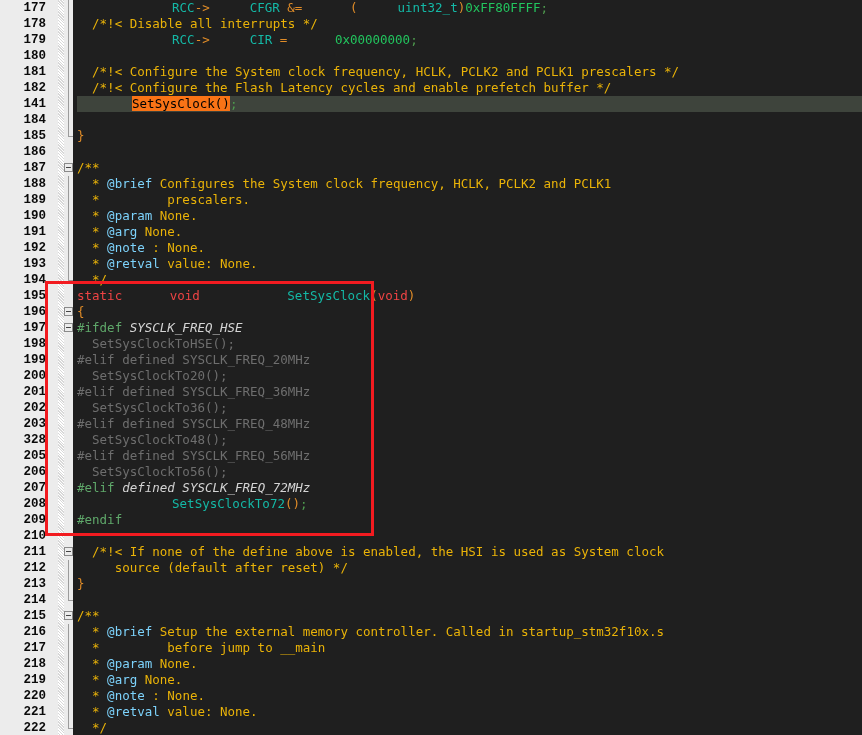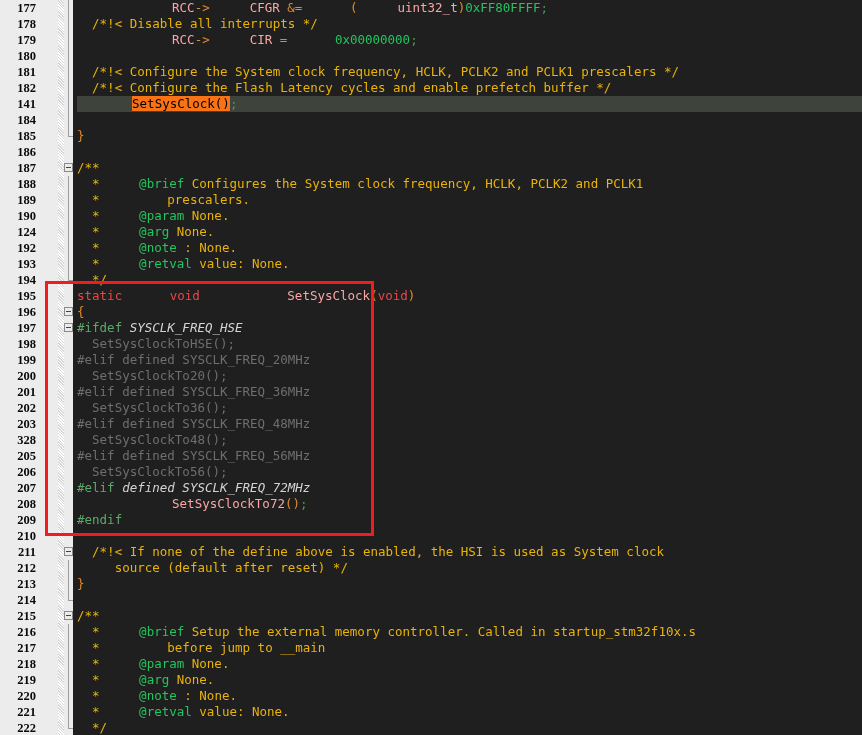--- a/index.html
+++ b/index.html
@@ -18,22 +18,22 @@
   
   .gutter{
     width:58px;flex:0 0 58px;
     background:#ececec;
     position:relative;
     z-index:3;
   }
   .gutter .ln{
     height:16px;line-height:16px;
     text-align:right;
-    padding-right:22px;
-    font-family:Liberation Serif, serif;
+    padding-right:12px;
+    font-family:Liberation Mono, monospace;
     font-size:12.5px;
     font-weight:bold;
     color:#0a0a0a;
     letter-spacing:0px;
   }
 
   
   .changebar{
     width:6px;flex:0 0 6px;
     background:
@@ -85,23 +85,23 @@
     line-height:16px;
     white-space:pre;
     color:#d4d4d4;
     padding-left:4px;
   }
   .code .row{height:16px;line-height:16px;}
   .code .row.curline{background:#3e443c;}
 
   
   .cm   {color:#eab308;}              
-  .dox  {color:#22c55e;margin-left:32px;}              
+  .dox  {color:#7dd3fc;}              
   .kw   {color:#ef4444;}              
-  .id   {color:#fca5a5;padding-left:40px;}              
+  .id   {color:#14b8a6;padding-left:40px;}              
   .op   {color:#e08c28;}              
   .num  {color:#22c55e;}              
   .semi {color:#4e9a4e;}              
   .pp   {color:#5fa86a;}              
   .ppid {color:#d4d4d4;font-style:italic;}              
   .dim  {color:#6e6e6e;}
   .hl   {background:#f97316;color:#000000;}
 
   
   .annot{
@@ -126,21 +126,21 @@
       <div class="ln">181</div>
       <div class="ln">182</div>
       <div class="ln">141</div>
       <div class="ln">184</div>
       <div class="ln">185</div>
       <div class="ln">186</div>
       <div class="ln">187</div>
       <div class="ln">188</div>
       <div class="ln">189</div>
       <div class="ln">190</div>
-      <div class="ln">124</div>
+      <div class="ln">191</div>
       <div class="ln">192</div>
       <div class="ln">193</div>
       <div class="ln">194</div>
       <div class="ln">195</div>
       <div class="ln">196</div>
       <div class="ln">197</div>
       <div class="ln">198</div>
       <div class="ln">199</div>
       <div class="ln">200</div>
       <div class="ln">201</div>

